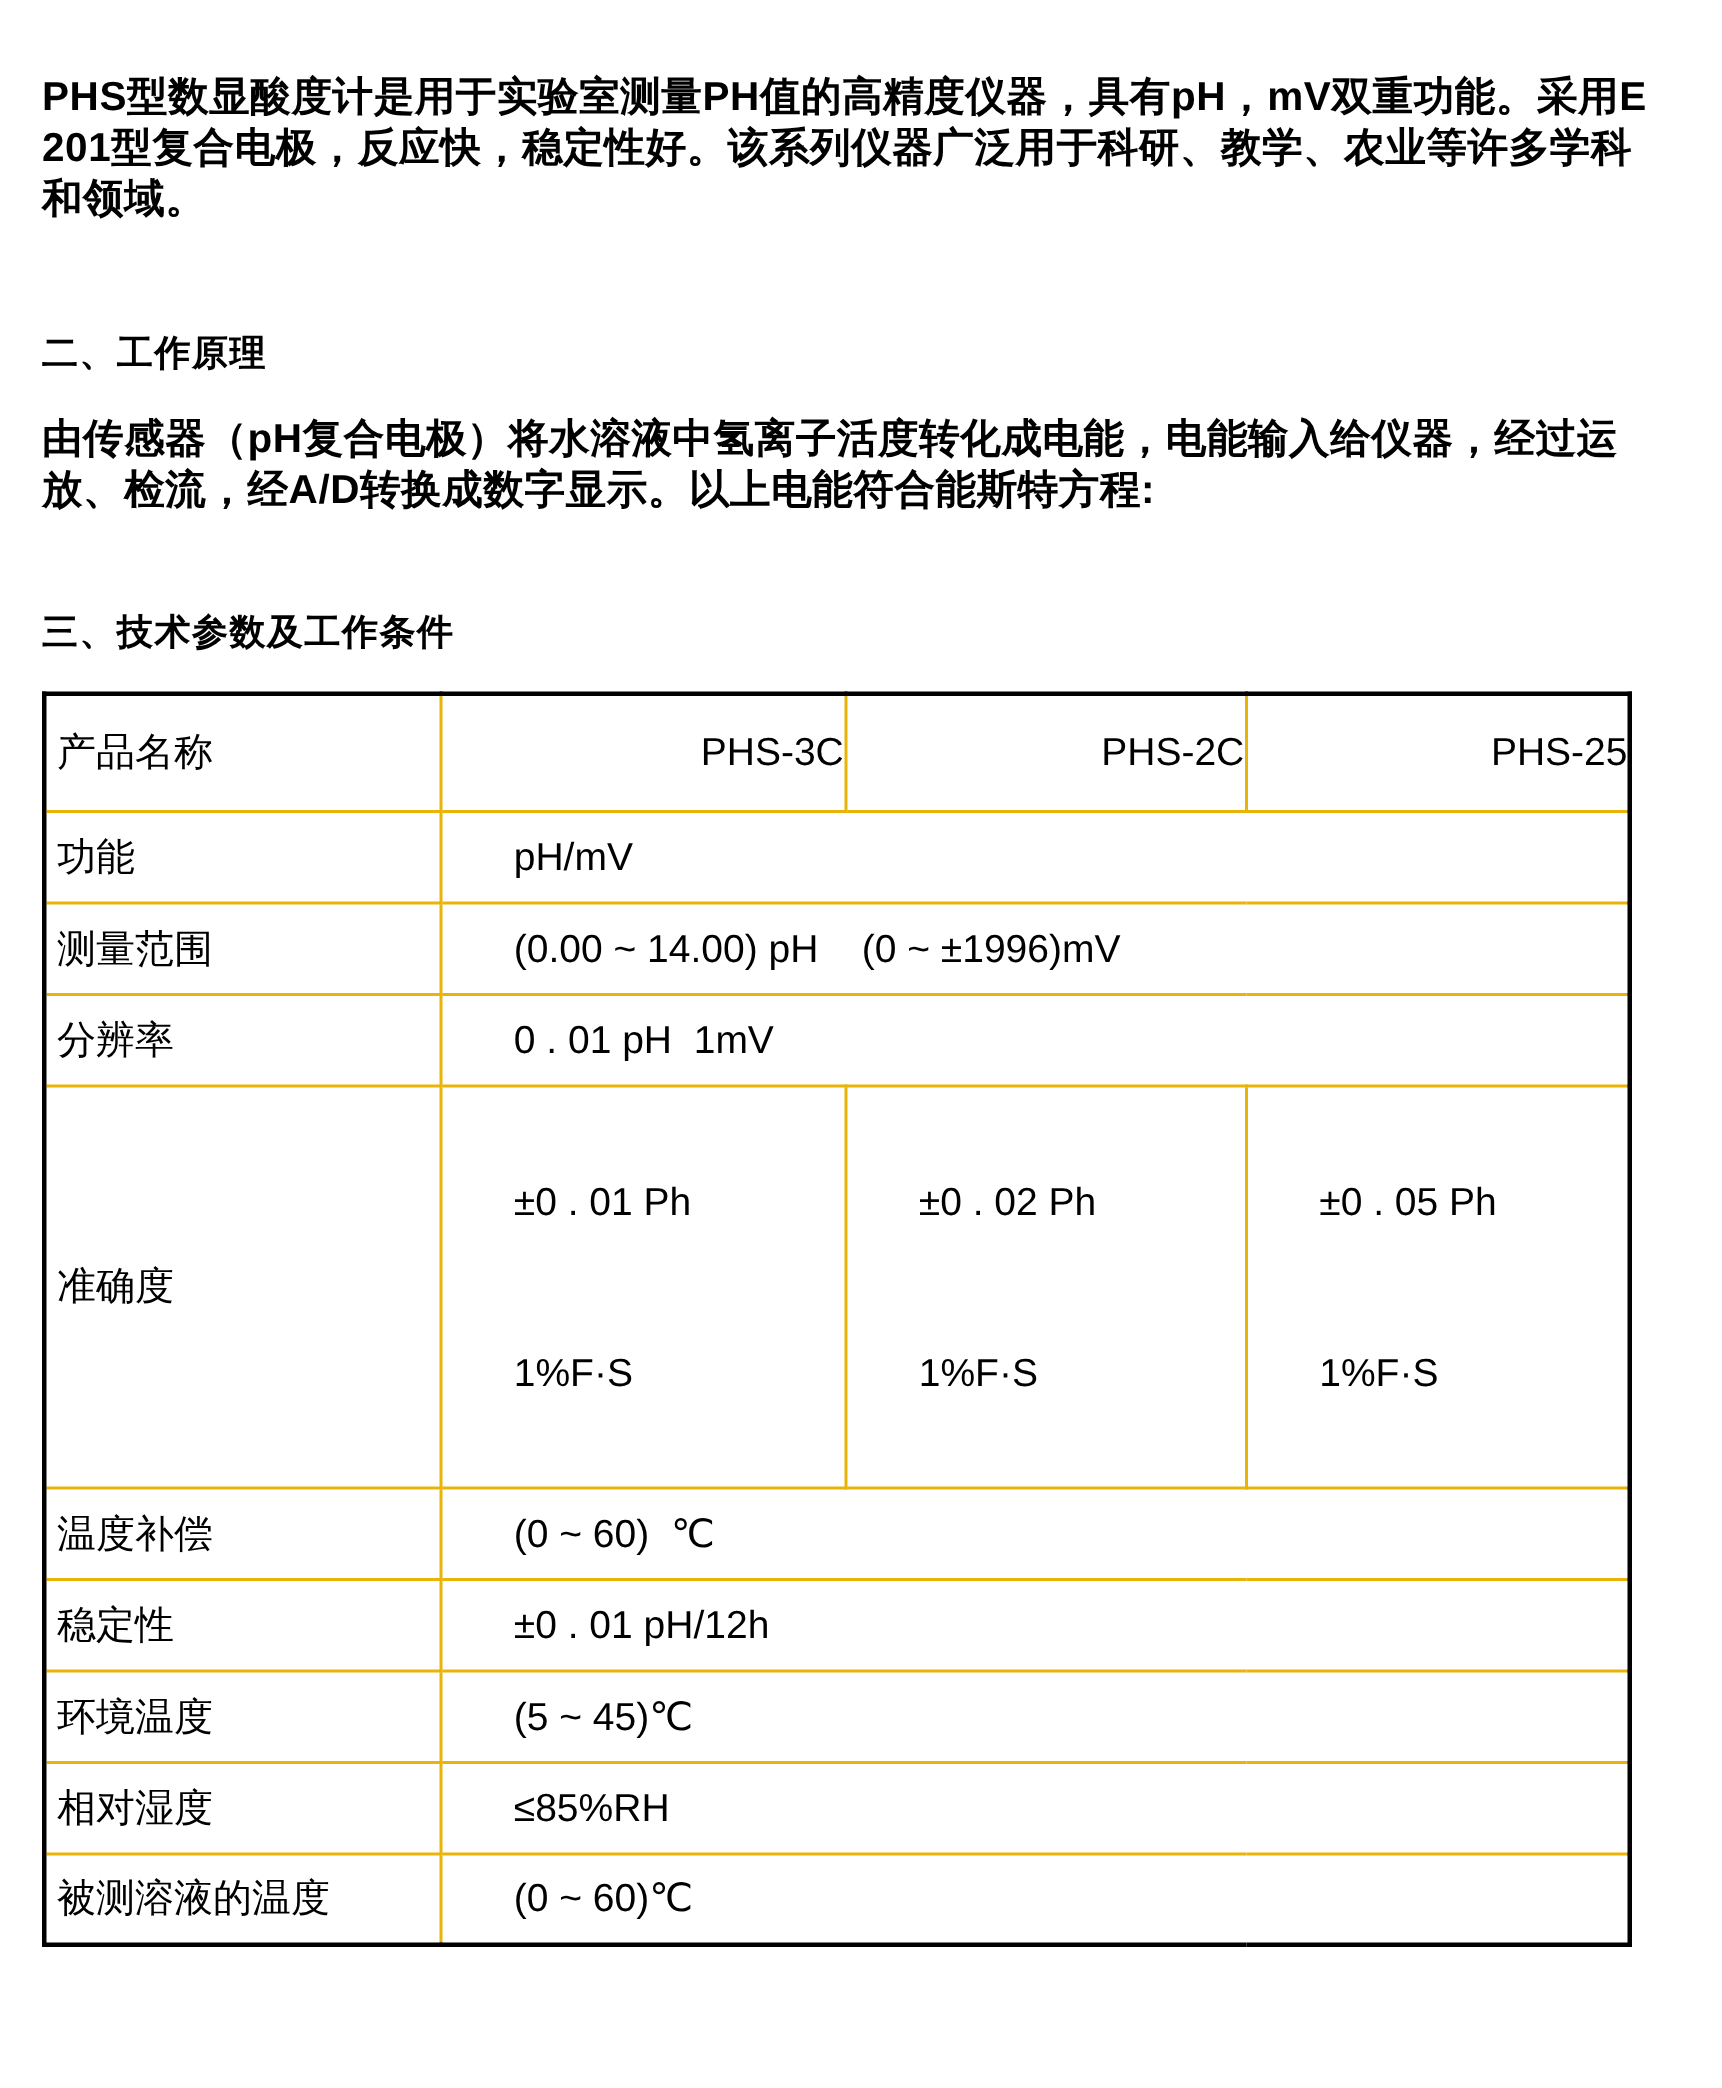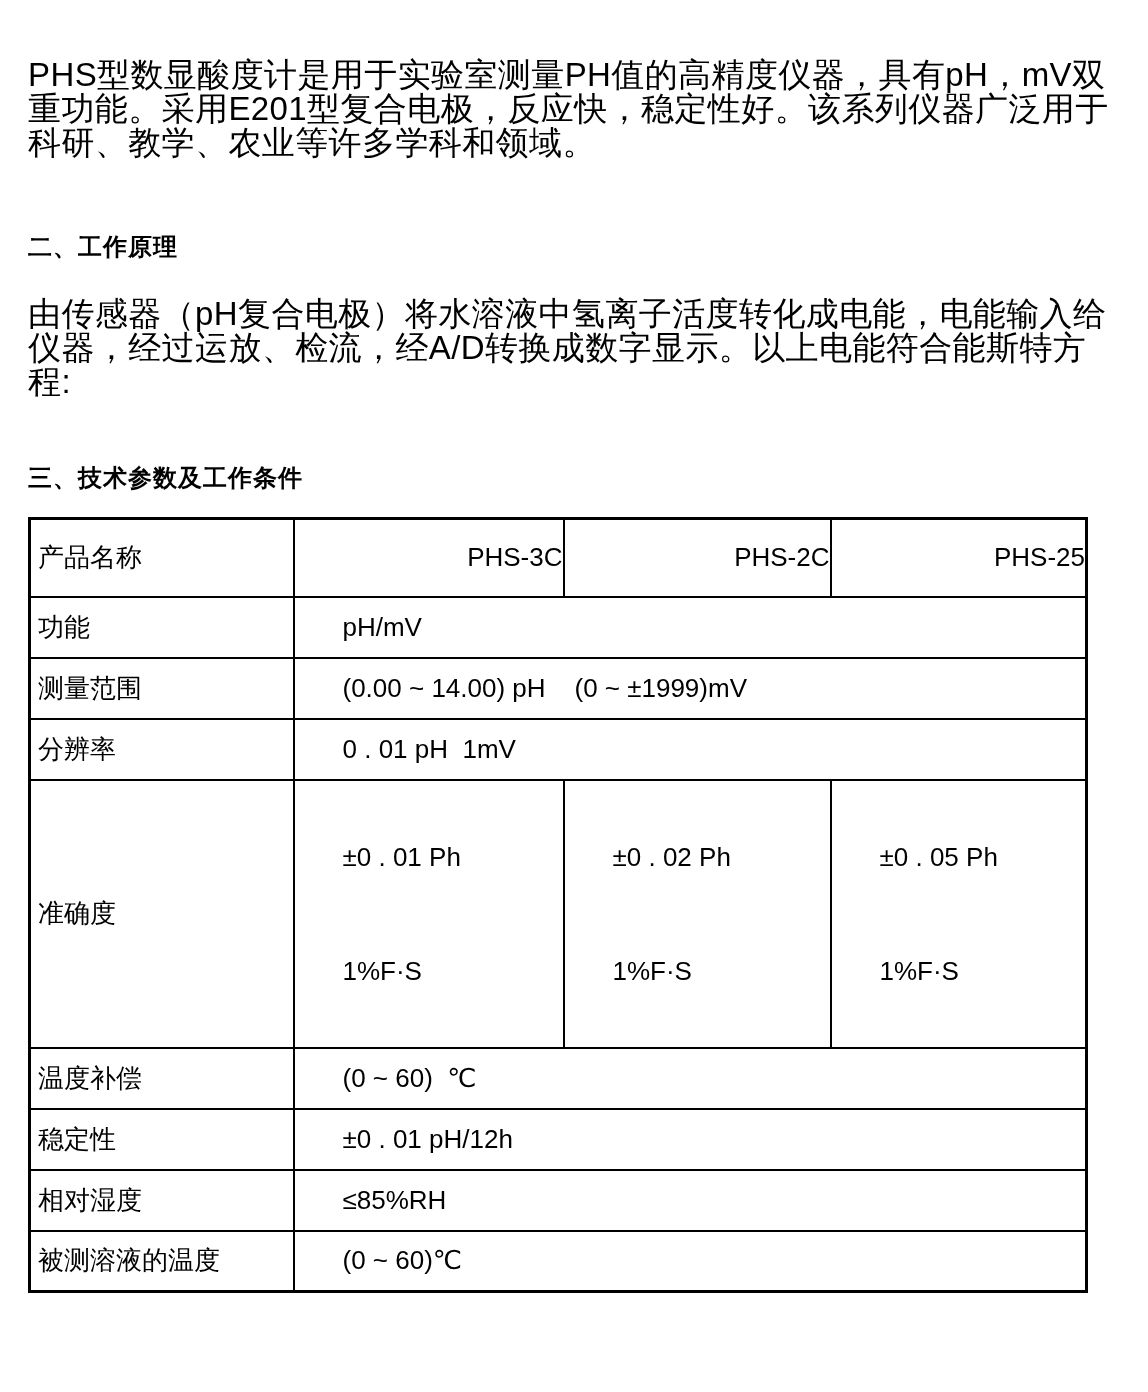--- a/index.html
+++ b/index.html
@@ -18,41 +18,41 @@
     padding: 23px 36px 0 28px;
   }
   .heading {
     margin: 0;
     font-size: 24px;
     line-height: 30px;
     font-weight: 700;
     letter-spacing: 1px;
   }
   .para {
-    margin: 35px 0 0 0;
-    font-size: 33px;
+    margin: 24px 0 0 0;
+    font-size: 27px;
     line-height: 34px;
-    font-weight: 400;
+    font-weight: 700;
     word-break: break-all;
     letter-spacing: 0.4px;
   }
   .heading.gap-2 { margin-top: 72px; }
   .heading.gap-3 { margin-top: 64px; }
 
   table.spec-table {
     margin-top: 24px;
     border-collapse: collapse;
     table-layout: fixed;
     width: 1057px;
     font-size: 26px;
     font-weight: 400;
   }
   table.spec-table { border: 3px solid #000; }
   .spec-table td {
-    border: 2px solid #000000;
+    border: 2px solid #eab308;
     padding: 0;
     vertical-align: middle;
     overflow: hidden;
   }
   .spec-table td.label {
     text-align: left;
     padding-left: 7px;
   }
   .spec-table td.model {
     text-align: right;
@@ -94,21 +94,21 @@
         <td class="model">PHS-3C</td>
         <td class="model">PHS-2C</td>
         <td class="model">PHS-25</td>
       </tr>
       <tr class="row-std">
         <td class="label">功能</td>
         <td class="val" colspan="3">pH/mV</td>
       </tr>
       <tr class="row-std">
         <td class="label">测量范围</td>
-        <td class="val" colspan="3">(0.00 ~ 14.00) pH    (0 ~ ±1999)mV</td>
+        <td class="val" colspan="3">(0.00 ~ 14.00) pH    (0 ~ ±1996)mV</td>
       </tr>
       <tr class="row-std">
         <td class="label">分辨率</td>
         <td class="val" colspan="3">0 . 01 pH  1mV</td>
       </tr>
       <tr class="row-acc">
         <td class="label">准确度</td>
         <td class="val">
           <div class="acc-line top">±0 . 01 Ph</div>
           <div class="acc-line">1%F·S</div>
@@ -124,20 +124,24 @@
       </tr>
       <tr class="row-std">
         <td class="label">温度补偿</td>
         <td class="val" colspan="3">(0 ~ 60)  ℃</td>
       </tr>
       <tr class="row-std">
         <td class="label">稳定性</td>
         <td class="val" colspan="3">±0 . 01 pH/12h</td>
       </tr>
       <tr class="row-std">
+        <td class="label">环境温度</td>
+        <td class="val" colspan="3">(5 ~ 45)℃</td>
+      </tr>
+      <tr class="row-std">
         <td class="label">相对湿度</td>
         <td class="val" colspan="3">≤85%RH</td>
       </tr>
       <tr class="row-std">
         <td class="label">被测溶液的温度</td>
         <td class="val" colspan="3">(0 ~ 60)℃</td>
       </tr>
 
     </tbody>
   </table>

